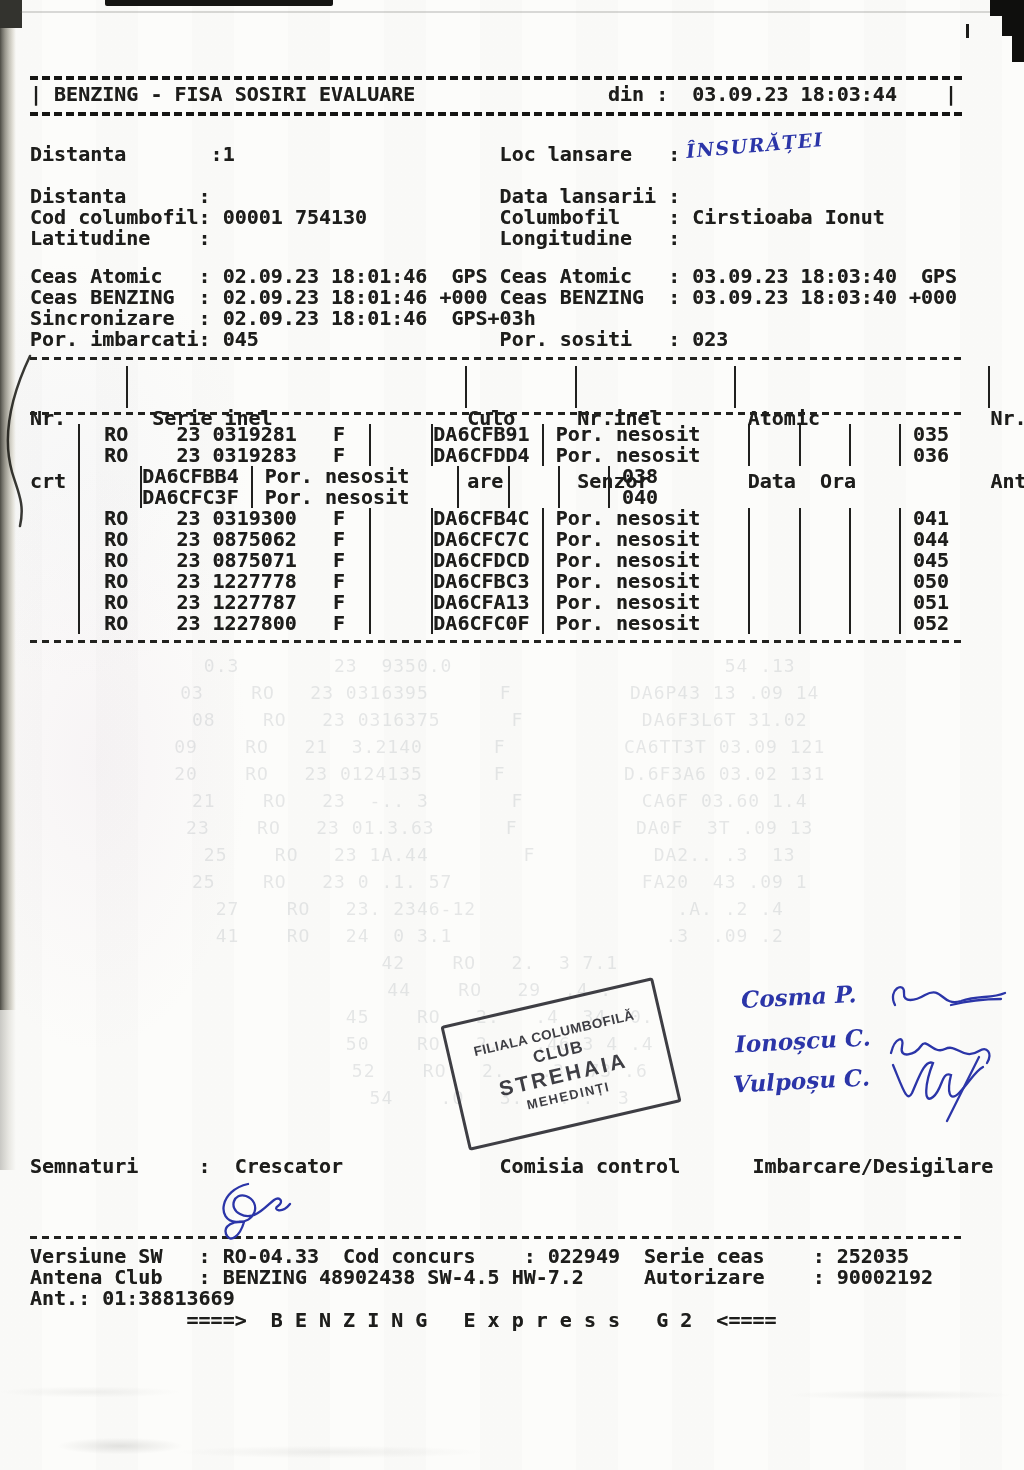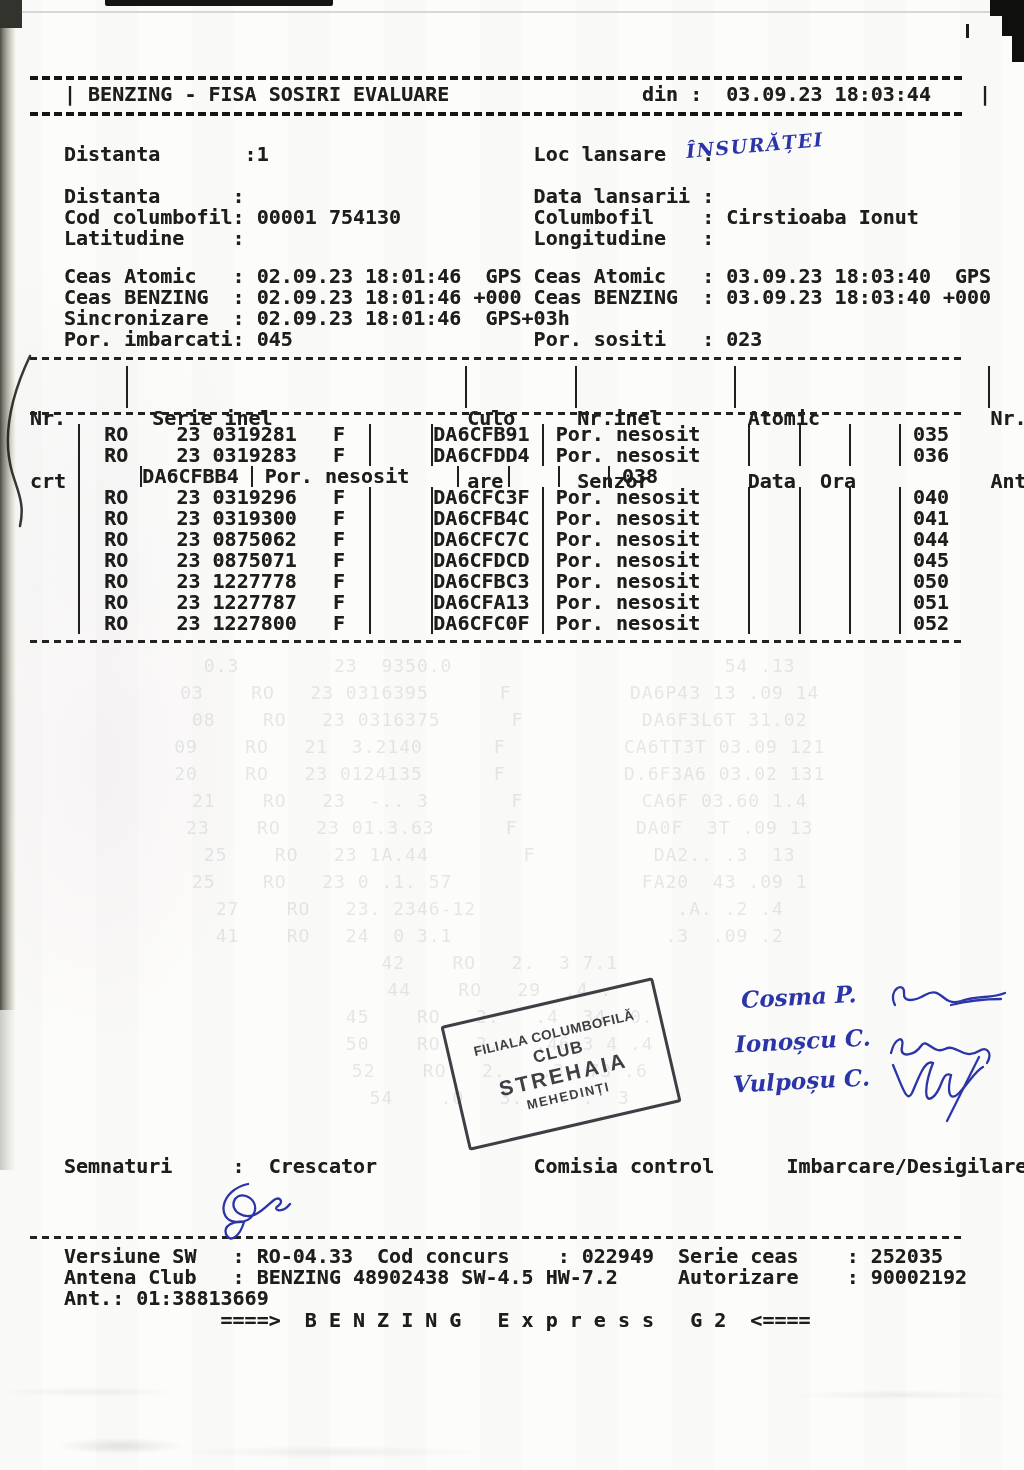--- a/index.html
+++ b/index.html
@@ -27,21 +27,21 @@
   .bottom-smudge{position:absolute;left:0;top:1370px;width:1024px;height:100px;
     background:
       radial-gradient(90px 12px at 120px 76px, rgba(100,100,95,0.16), transparent 70%),
       radial-gradient(220px 9px at 330px 82px, rgba(120,120,115,0.10), transparent 70%),
       radial-gradient(130px 8px at 90px 22px, rgba(120,120,115,0.09), transparent 70%),
       radial-gradient(160px 7px at 900px 25px, rgba(120,120,115,0.10), transparent 70%);}
   
   .content{position:absolute;left:30px;top:0;width:960px;height:1470px;
     font-family:"DejaVu Sans Mono", monospace;font-size:20px;font-weight:bold;
     color:#1d1d1b;text-shadow:0 0 0.5px rgba(25,25,22,0.5);}
-  .pline{position:absolute;left:0;display:flex;height:21px;line-height:21px;margin-left:34px;}
+  .pline{position:absolute;left:0;display:flex;height:21px;line-height:21px;}
   .seg{flex:none;white-space:pre;display:block;}
   .w6{width:6ch}.w7{width:7ch}.w8{width:8ch}.w10{width:10ch}.w16{width:16ch}
   .w17{width:17ch}.w21{width:21ch}.w22{width:22ch}.w23{width:23ch}.w35{width:35ch}.w48{width:48ch}
   .dash{position:absolute;left:0;width:932px;height:3px;
     background:repeating-linear-gradient(90deg,#22221f 0 7px,transparent 7px 12px);}
   .dash.bold{height:4px;background:repeating-linear-gradient(90deg,#151513 0 8px,transparent 8px 12px);}
   
   .trow{position:relative;display:flex;height:21px;line-height:21px;}
   .thead{height:42px;gap:48px;}
   .thead .hl{height:21px;line-height:21px;white-space:pre;}
@@ -245,21 +245,20 @@
         <div class="cell cw-culo bl"></div>
         <div class="cell cw-senzor bl">DA6CFBB4</div>
         <div class="cell cw-sosire bl p1">Por. nesosit</div>
         <div class="cell cw-ant bl"></div>
         <div class="cell cw-nom bl"></div>
         <div class="cell cw-sec bl"></div>
         <div class="cell cw-obs bl p1">038</div>
       </div>
       <div class="trow">
         <div class="cell cw-crt"></div>
-        <div class="cell cw-serie bl p2"><span class="f-country">RO</span><span class="f-year">23</span><span class="f-ring">0319296</span><span>F</span></div>
         <div class="cell cw-culo bl"></div>
         <div class="cell cw-senzor bl">DA6CFC3F</div>
         <div class="cell cw-sosire bl p1">Por. nesosit</div>
         <div class="cell cw-ant bl"></div>
         <div class="cell cw-nom bl"></div>
         <div class="cell cw-sec bl"></div>
         <div class="cell cw-obs bl p1">040</div>
       </div>
       <div class="trow">
         <div class="cell cw-crt"></div>

